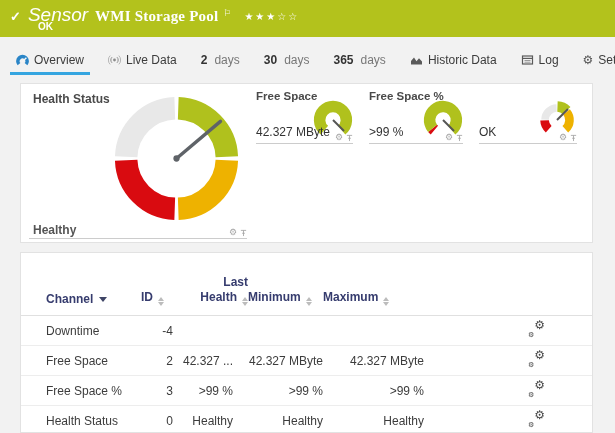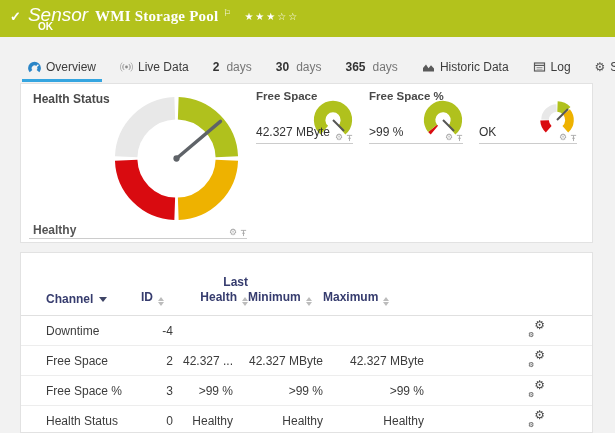--- a/index.html
+++ b/index.html
@@ -13,21 +13,21 @@
   .topbar{position:absolute;top:0;left:0;width:615px;height:37px;background:#b3c21c;color:#fff;}
   .topbar-line1{position:absolute;left:10px;top:4px;display:flex;align-items:baseline;gap:7px;white-space:nowrap;}
   .check{font-size:13px;font-weight:bold;}
   .kind{font-style:italic;font-size:19px;}
   .sensor-title{font-size:15px;font-weight:bold;letter-spacing:.2px;font-family:Liberation Serif, serif;}
   .flag{font-size:9px;position:relative;top:-5px;margin-left:-2px;}
   .stars{font-size:10px;letter-spacing:2px;margin-left:6px;position:relative;top:-1px;}
   .topbar-status{position:absolute;left:38px;top:21px;font-size:10px;font-weight:bold;}
   
   .tabbar{position:absolute;top:37px;left:0;width:615px;height:46px;display:flex;align-items:center;
-          padding-left:28px;box-sizing:border-box;gap:24px;font-size:12px;color:#3c3c3c;margin-top:7px;}
+          padding-left:16px;box-sizing:border-box;gap:24px;font-size:12px;color:#3c3c3c;}
   .tab{display:flex;align-items:center;gap:5px;height:34px;position:relative;cursor:pointer;white-space:nowrap;}
   .tab.active::after{content:"";position:absolute;left:-6px;right:-6px;bottom:2px;height:3px;background:#35a5e0;}
   .tab .num{font-weight:bold;color:#333;}
   .tab .dim{color:#777;margin-left:2px;}
   .ticon{flex:0 0 auto;}
   .gearglyph{font-size:12px;color:#555;line-height:1;}
   
   .card{position:absolute;background:#fff;border:1px solid #e2e2e2;box-sizing:border-box;}
   .card1{left:20px;top:83px;width:573px;height:160px;}
   .card2{left:20px;top:252px;width:573px;height:181px;overflow:hidden;}

